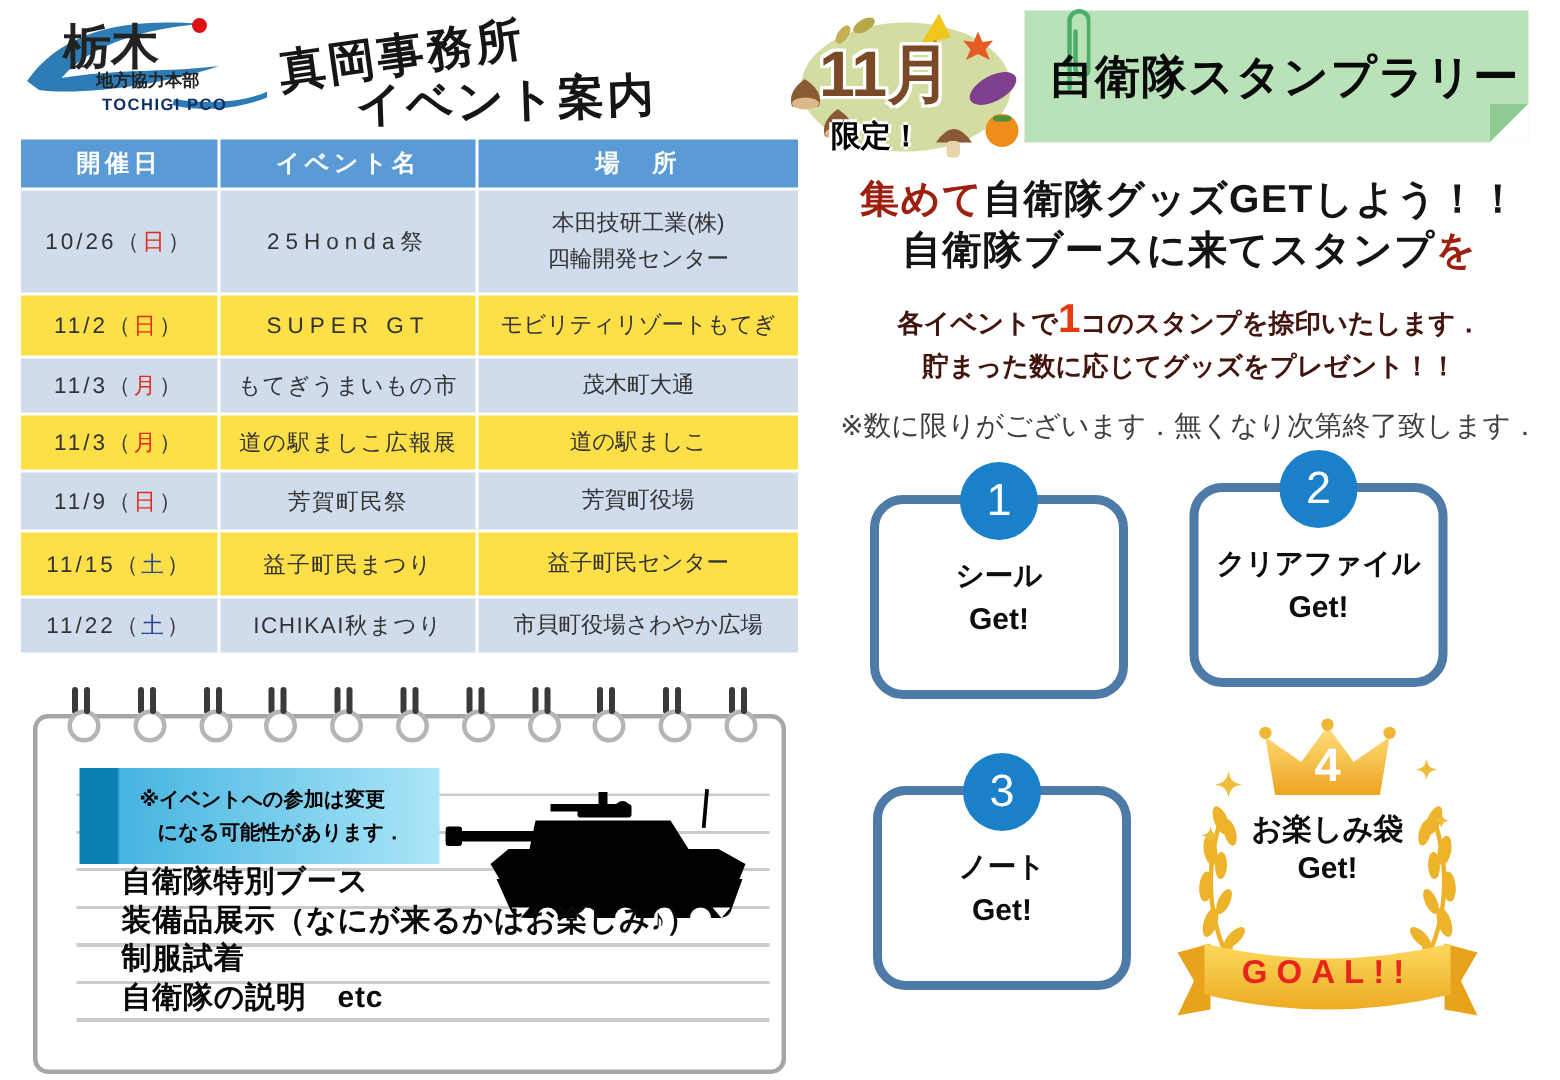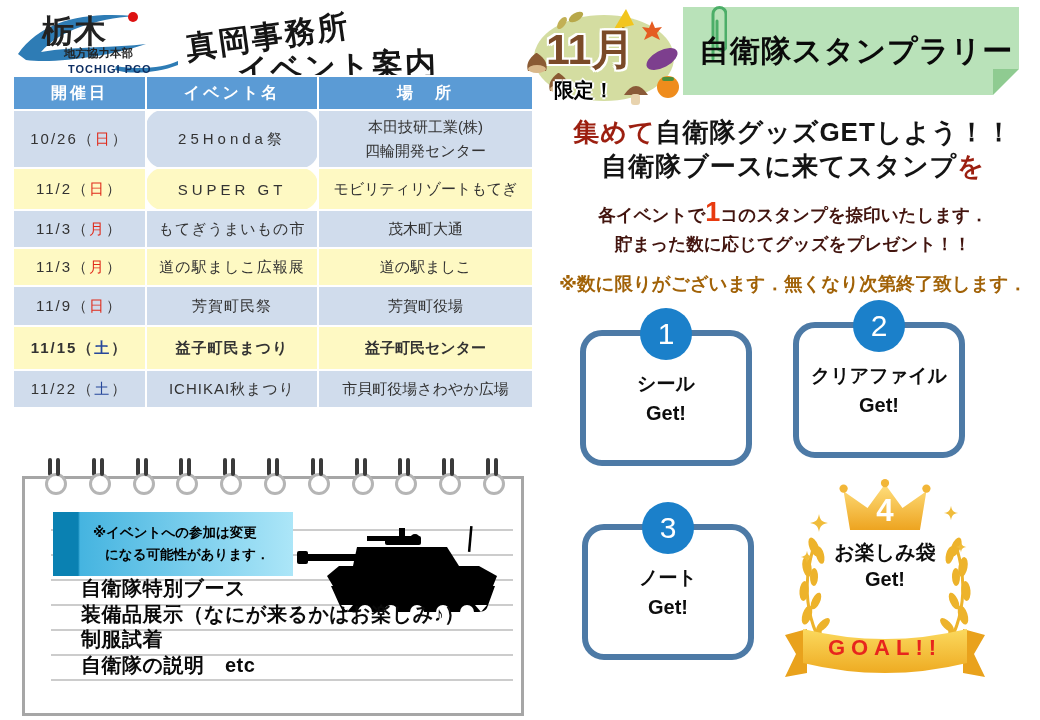--- a/index.html
+++ b/index.html
@@ -25,42 +25,42 @@
   .sticky{position:absolute;left:683px;top:7px;width:336px;height:88px;background:#b9e2b9;}
   .sticky::before{content:"";position:absolute;right:0;bottom:0;border-style:solid;
     border-width:0 26px 26px 0;border-color:transparent #fff #fff transparent;}
   .sticky::after{content:"";position:absolute;right:0;bottom:0;border-style:solid;
     border-width:26px 26px 0 0;border-color:#8fcb91 transparent transparent transparent;}
   .sticky .stitle{position:absolute;left:16px;top:0;height:88px;display:flex;align-items:center;
     font-size:30px;font-weight:bold;letter-spacing:1px;color:#0a0a0a;}
   .clip{position:absolute;left:18px;top:-6px;}
 
   
-  table.events{position:absolute;left:12px;top:75px;width:520px;border-collapse:collapse;table-layout:fixed;}
+  table.events{position:absolute;left:12px;top:91px;width:520px;border-collapse:collapse;table-layout:fixed;}
   table.events th{background:#5b9bd5;color:#fff;font-size:16px;font-weight:bold;height:30px;
     border:2px solid #fff;letter-spacing:3px;}
   table.events td{border:2px solid #fff;text-align:center;vertical-align:middle;font-size:15px;color:#333;}
-  tr.dark td{background:#d0dcec;} tr.light td{background:#fef9c3;}
+  tr.dark td{background:#d0dcec;} tr.light td{background:#fde047;}
   td.c-date{letter-spacing:2px;}
   td.c-event{letter-spacing:1px;}
-  td.c-event.wide{letter-spacing:4px;border-radius:17px;}
+  td.c-event.wide{letter-spacing:4px;}
   td.c-place{font-size:14px;line-height:1.6;}
   .day[data-day="red"]{color:#e02b1b;}
   .day[data-day="blue"]{color:#27489b;}
   .paren{color:#3c3c3c;}
-  tr.h1{height:58px;margin-top:28px;} tr.h2{height:42px;} tr.h3{height:38px;} tr.h4{height:38px;}
-  tr.h5{height:40px;} tr.h6{height:44px;font-weight:bold;} tr.h7{height:38px;} tr.h8{height:54px;}
+  tr.h1{height:70px;margin-top:28px;} tr.h2{height:42px;} tr.h3{height:38px;} tr.h4{height:38px;}
+  tr.h5{height:40px;} tr.h6{height:44px;} tr.h7{height:38px;} tr.h8{height:54px;}
 
   
   .promo{position:absolute;left:550px;top:116px;width:486px;text-align:center;}
   .promo .h{font-size:26px;font-weight:bold;color:#141414;line-height:1.3;letter-spacing:1px;white-space:nowrap;}
   .promo .dred{color:#9c1f10;}
   .promo .details{margin-top:9px;font-size:17.5px;font-weight:bold;color:#42140e;line-height:1.45;white-space:nowrap;}
   .promo .bigone{font-size:27px;color:#e83a0f;}
-  .promo .warning{margin-top:14px;font-size:18.5px;font-weight:bold;color:#a16207;white-space:nowrap;}
+  .promo .warning{margin-top:14px;font-size:18.5px;font-weight:normal;color:#404040;white-space:nowrap;}
 
   
   .prize{position:absolute;width:160px;height:124px;border:6px solid #4d7aa6;border-radius:22px;background:#fff;
     display:flex;flex-direction:column;align-items:center;justify-content:center;gap:5px;}
   .prize .num{position:absolute;top:-28px;left:50%;transform:translateX(-50%);width:52px;height:52px;
     border-radius:50%;background:#1b80ca;color:#fff;font-size:30px;display:flex;align-items:center;justify-content:center;}
   .prize .name{font-size:19px;font-weight:bold;color:#0d0d0d;white-space:nowrap;}
   .prize .get{font-size:20px;font-weight:bold;color:#0d0d0d;}
   #prize1{left:580px;top:330px;} #prize2{left:793px;top:322px;} #prize3{left:582px;top:524px;}
 
@@ -69,21 +69,21 @@
   .goal .wreath{position:absolute;left:0;top:0;}
   .goal .crown{position:absolute;left:56px;top:0;}
   .goal .gname{position:absolute;top:62px;width:100%;text-align:center;font-size:20px;font-weight:bold;color:#0d0d0d;}
   .goal .gget{position:absolute;top:91px;width:100%;text-align:center;font-size:20px;font-weight:bold;color:#0d0d0d;}
   .goal .ribbon{position:absolute;left:0;top:142px;}
   .goal .glabel{position:absolute;top:158px;width:100%;text-align:center;font-size:22px;font-weight:bold;
     color:#e7251d;letter-spacing:6px;}
 
   
   .notebook{position:absolute;left:22px;top:476px;width:496px;height:234px;border:3px solid #a6a6a6;
-    border-radius:0;background:#fff;}
+    border-radius:10px;background:#fff;}
   .notebook .ruled{position:absolute;left:26px;right:8px;top:50px;bottom:10px;
     background:repeating-linear-gradient(to bottom,#cccccc 0 2px,transparent 2px 25px);}
   .rings{position:absolute;left:20px;right:20px;top:-21px;display:flex;justify-content:space-between;}
   .ring{position:relative;width:18px;height:40px;}
   .ring::before,.ring::after{content:"";position:absolute;top:0;width:4px;height:18px;background:#3a3a3a;border-radius:2px;}
   .ring::before{left:3px;} .ring::after{left:11px;}
   .ring .rc{position:absolute;top:15px;left:0;width:16px;height:16px;border:3px solid #b5b5b5;border-radius:50%;background:#fff;}
   .notice{position:absolute;left:28px;top:33px;width:240px;height:64px;
     background:linear-gradient(90deg,#0a81b2 0 25px,#45b4e0 27px,#ace6f8 100%);}
   .notice .ntext{padding:10px 0 0 40px;font-size:13.5px;font-weight:bold;color:#000;line-height:1.6;}

